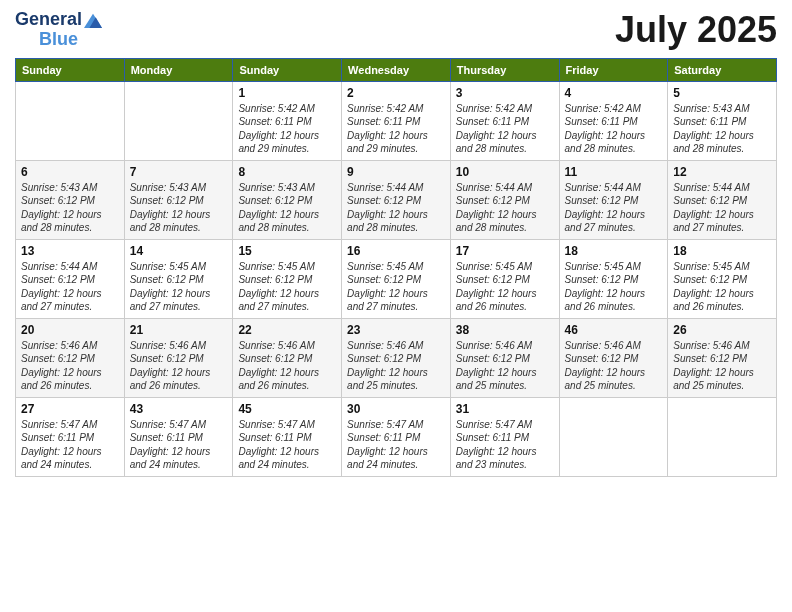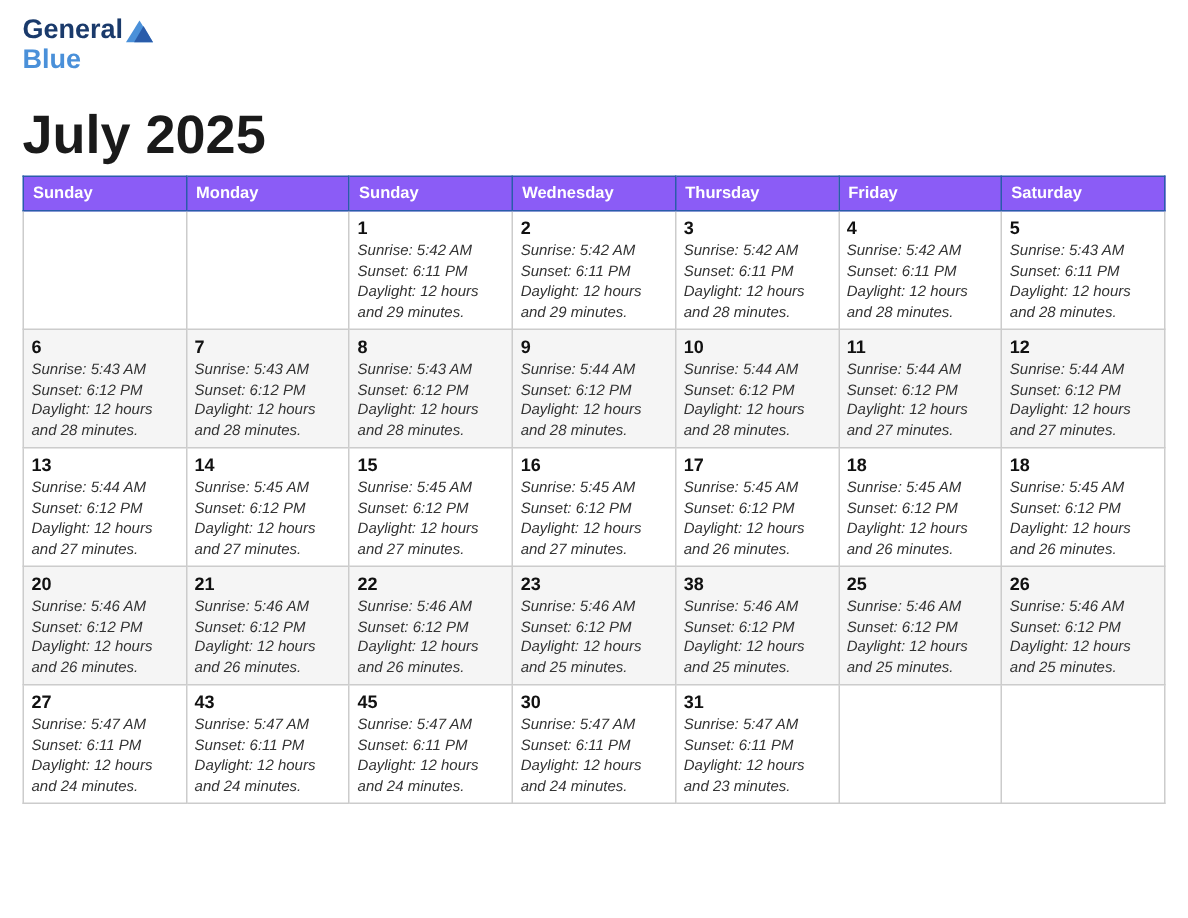--- a/index.html
+++ b/index.html
@@ -14,59 +14,57 @@
       width: 792px;
       height: 612px;
       background: #fff;
       padding: 10px 15px 10px 15px;
     }
     .header {
       display: flex;
       justify-content: space-between;
       align-items: flex-start;
       margin-bottom: 8px;
-      flex-direction: column;
     }
     .logo {
       display: flex;
       align-items: center;
     }
     .logo-text {
       font-size: 18px;
       font-weight: bold;
       color: #1a3a6b;
       line-height: 1.1;
     }
     .logo-icon {
       width: 18px;
       height: 18px;
       margin-left: 2px;
     }
     .title-block {
       text-align: left;
-      margin-top: 20px;
     }
     .calendar-title {
       font-size: 36px;
       font-weight: bold;
       color: #1a1a1a;
       line-height: 1.1;
     }
     .calendar-subtitle {
       font-size: 14px;
       color: #333;
       margin-top: 2px;
     }
     .calendar-table {
       width: 100%;
       border-collapse: collapse;
       font-size: 10px;
     }
     .calendar-table th {
-      background: #8b5cf6;
+      background: #4d7c0f;
       color: #fff;
       text-align: left;
       padding: 5px 6px;
       font-size: 11px;
       font-weight: bold;
       border: 1px solid #2a5caa;
     }
     .calendar-table td {
       border: 1px solid #ccc;
       vertical-align: top;
@@ -105,21 +103,21 @@
   <div class="header">
     <div class="logo">
       <div>
         <div style="display:flex;align-items:center;">
           <span class="logo-text">General</span>
           <svg class="logo-icon" viewBox="0 0 20 18" xmlns="http://www.w3.org/2000/svg">
             <polygon points="0,18 10,2 20,18" fill="#4a90d9"></polygon>
             <polygon points="6,18 13,6 20,18" fill="#2a5caa"></polygon>
           </svg>
         </div>
-        <div class="logo-text" style="color:#4a90d9;">Blue</div>
+        <div class="logo-text" style="color:#4a90d9;text-align:center;">Blue</div>
       </div>
     </div>
     <div class="title-block">
       <div class="calendar-title">July 2025</div>
     </div>
   </div>
 
   <table class="calendar-table">
     <thead>
       <tr>
@@ -232,21 +230,21 @@
           </td>
           <td>
             <span class="day-num">23</span>
             <div class="day-detail">Sunrise: 5:46 AM<br>Sunset: 6:12 PM<br>Daylight: 12 hours and 25 minutes.</div>
           </td>
           <td>
             <span class="day-num">38</span>
             <div class="day-detail">Sunrise: 5:46 AM<br>Sunset: 6:12 PM<br>Daylight: 12 hours and 25 minutes.</div>
           </td>
           <td>
-            <span class="day-num">25</span>
+            <span class="day-num">46</span>
             <div class="day-detail">Sunrise: 5:46 AM<br>Sunset: 6:12 PM<br>Daylight: 12 hours and 25 minutes.</div>
           </td>
           <td>
             <span class="day-num">26</span>
             <div class="day-detail">Sunrise: 5:46 AM<br>Sunset: 6:12 PM<br>Daylight: 12 hours and 25 minutes.</div>
           </td>
         </tr>
         <tr>
           <td>
             <span class="day-num">27</span>

